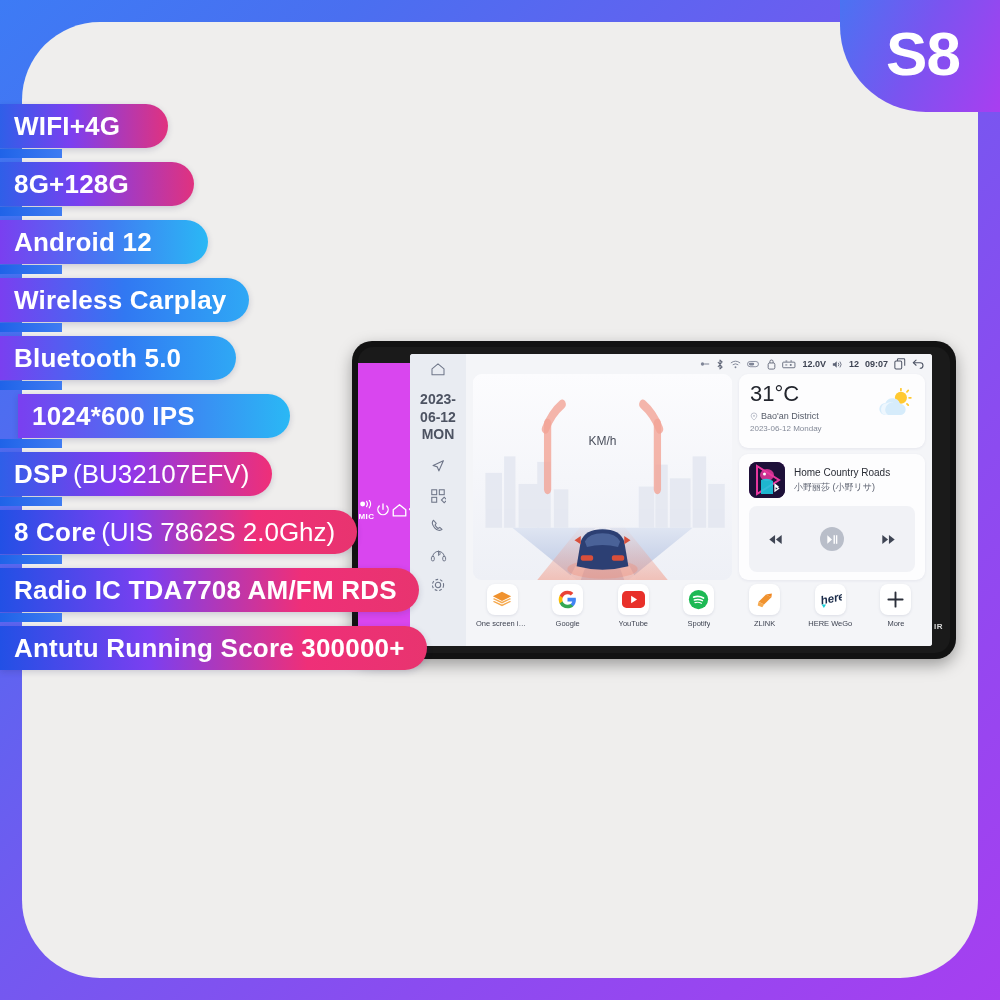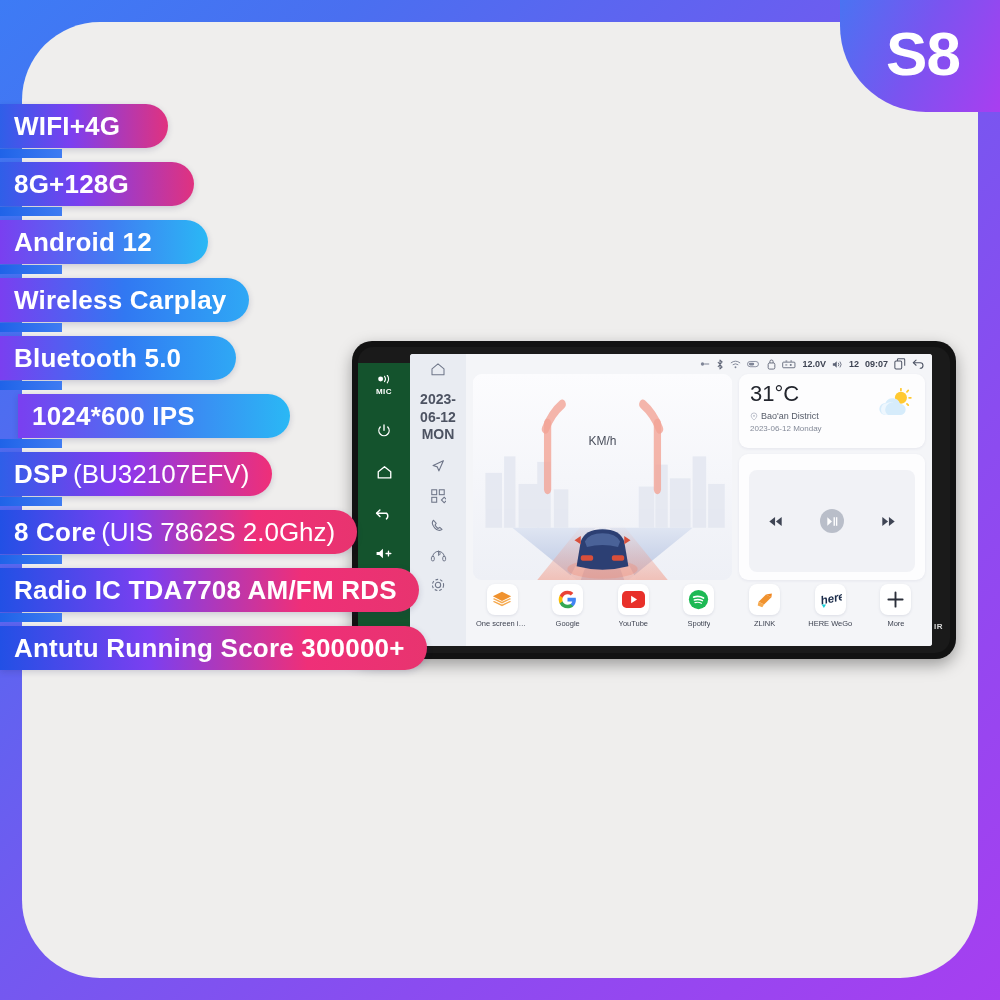--- a/index.html
+++ b/index.html
@@ -51,22 +51,22 @@
 
   
   .unit{
     position:absolute;left:352px;top:341px;width:604px;height:318px;
     background:#121212;border-radius:20px;
     box-shadow:0 6px 16px rgba(0,0,0,.35);
   }
   .unit-inner{position:absolute;inset:6px;background:#1a1a1a;border-radius:15px;overflow:hidden;}
   
   .hwcol{
-    position:absolute;left:0;top:16px;bottom:0;width:52px;background:#14532d;
-    display:flex;flex-direction:column;align-items:center;
+    position:absolute;left:0;top:16px;bottom:0;width:52px;background:#d946ef;
+    display:flex;flex-direction:row;align-items:center;
     justify-content:space-between;padding:12px 0 8px;
     color:#fff;
   }
   .hwbtn{display:flex;flex-direction:column;align-items:center;color:#fff;}
   .hwlabel{font-size:8px;font-weight:bold;letter-spacing:.5px;margin-top:1px;}
   .ir{
     position:absolute;right:7px;bottom:22px;color:#d8d8d8;
     font-size:8px;font-weight:bold;letter-spacing:.5px;
   }
   
@@ -399,20 +399,36 @@
                     <path d="M37 4 L38.5 2.5"></path>
                       <path d="M37 18 L38.5 19.5"></path>
                   </g>
                   <path d="M12 31 A7 7 0 0 1 12 17 A9 9 0 0 1 29 18 A6.5 6.5 0 0 1 29 31 Z" fill="#d6ecfb"></path>
                   <path d="M12 31 A7 7 0 0 1 13.5 17.3 A9 9 0 0 1 22 17 A8 8 0 0 0 15 31 Z" fill="#eef7fe"></path>
                 </svg>
               </div>
             </div>
 
             <div class="mcard">
+              <div class="mrow">
+                <div class="mart">
+                  <svg width="36" height="36" viewBox="0 0 36 36">
+                    <rect width="36" height="36" fill="#1d1038"></rect>
+                    <path d="M8 4 L8 32 L30 18 Z" fill="none" stroke="#e8379f" stroke-width="2"></path>
+                    <ellipse cx="18" cy="13" rx="7" ry="6" fill="#e8379f" opacity="0.85"></ellipse>
+                    <path d="M12 18 Q18 15 24 19 L24 32 L12 32 Z" fill="#1fc9e0" opacity="0.9"></path>
+                    <circle cx="15.5" cy="12" r="1.5" fill="#fff"></circle>
+                    <path d="M26 24 L29.5 26.5 L26 29 L26 22.5 L29.5 25" stroke="#fff" stroke-width="1.3" fill="none"></path>
+                  </svg>
+                </div>
+                <div>
+                  <div class="mtitle">Home Country Roads</div>
+                  <div class="martist">小野丽莎 (小野リサ)</div>
+                </div>
+              </div>
               <div class="mctrl">
                 <svg width="15" height="11" viewBox="0 0 17 12">
                   <path d="M8 1 L8 11 L1.5 6 Z" fill="#3f4554"></path>
                     <path d="M15.5 1 L15.5 11 L9 6 Z" fill="#3f4554"></path>
                 </svg>
                 <div class="playbtn">
                   <svg width="12" height="11" viewBox="0 0 14 12">
                     <path d="M1.5 1 L1.5 11 L7 6 Z" fill="#fff"></path>
                     <rect x="8.8" y="1" width="1.6" height="10" fill="#fff"></rect>
                     <rect x="11.6" y="1" width="1.6" height="10" fill="#fff"></rect>

